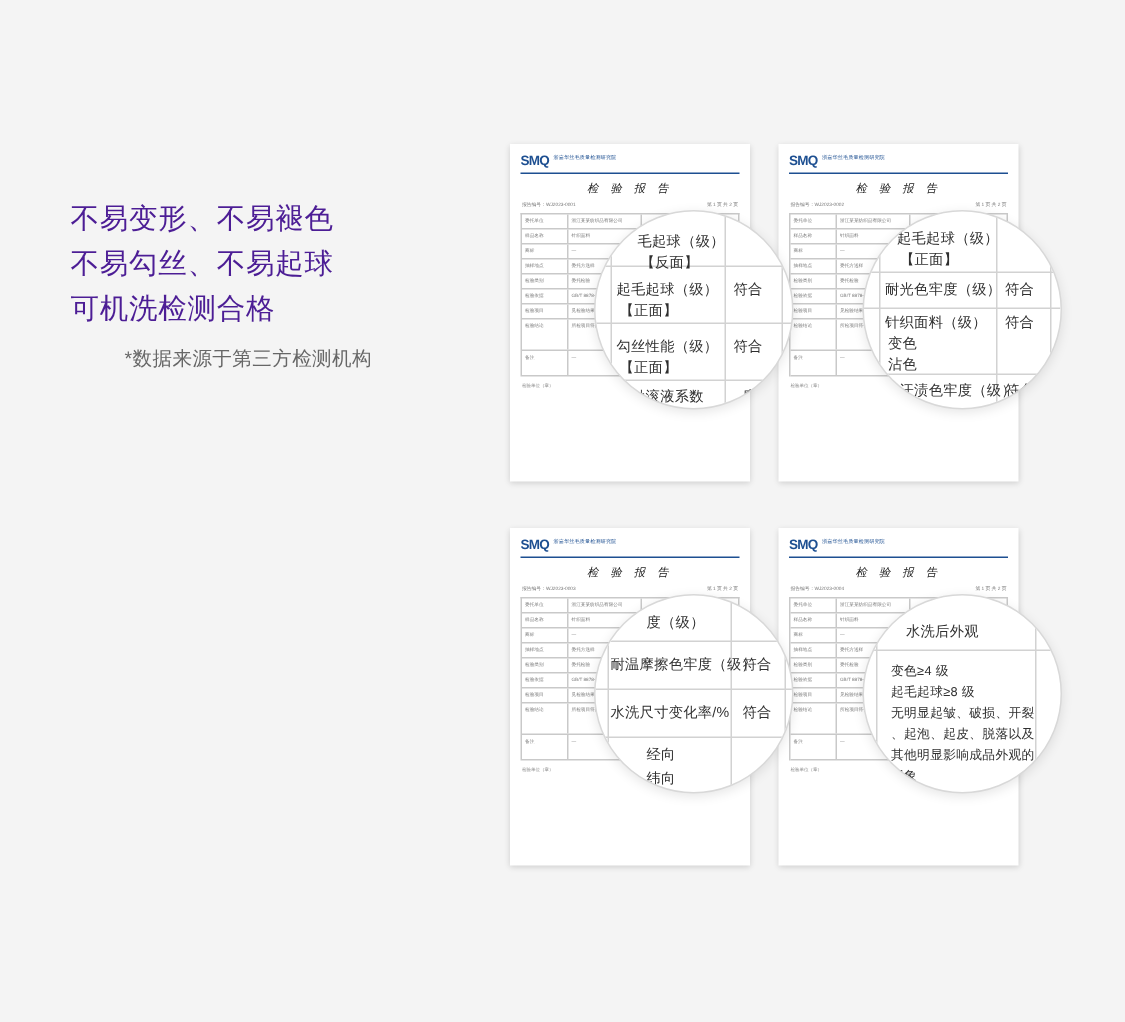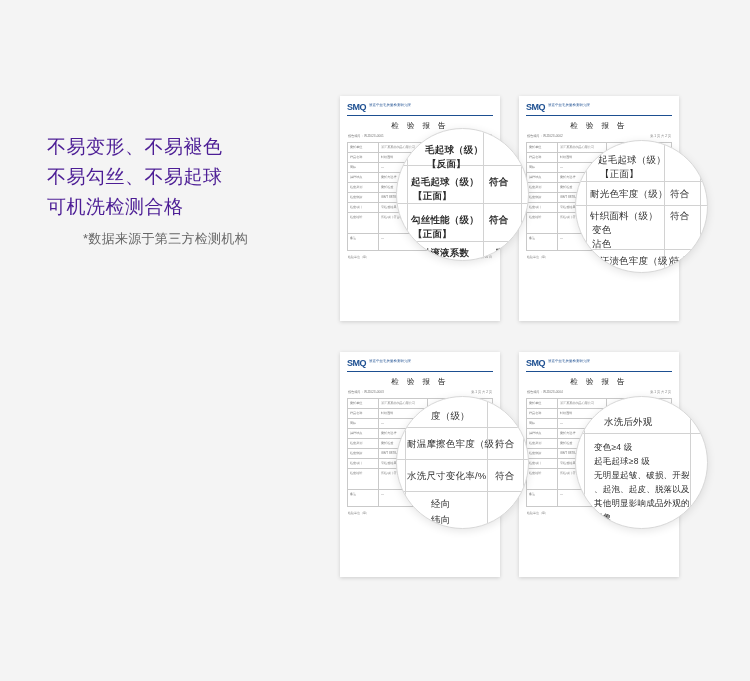--- a/index.html
+++ b/index.html
@@ -92,20 +92,21 @@
     margin: 3px 7px 0 7px;
     height: 1px;
     background: #1d4f91;
   }
   .rep-title {
     text-align: center;
     font-size: 7.5px;
     letter-spacing: 3px;
     color: #222;
     margin-top: 5px;
+    font-style: italic;
   }
   .rep-subline {
     display: flex;
     justify-content: space-between;
     font-size: 3.2px;
     color: #777;
     padding: 3px 8px 0 8px;
   }
 
   
@@ -175,21 +176,21 @@
     position: absolute;
     font-size: 9.5px;
     color: #2f2f2f;
     line-height: 13px;
     letter-spacing: 0.2px;
     white-space: nowrap;
   }
   .lens-txt.small { font-size: 8.5px; }
 
   
-  .lens1 { left: 396px; top: 128px; width: 131px; height: 131px; font-weight: bold; }
+  .lens1 { left: 396px; top: 140px; width: 131px; height: 131px; }
   .lens2 { left: 575px; top: 140px; width: 131px; height: 131px; }
   .lens3 { left: 396px; top: 396px; width: 131px; height: 131px; }
   .lens4 { left: 575px; top: 396px; width: 131px; height: 131px; }
 </style>
 </head>
 <body>
 
 <div class="page">
 
 

